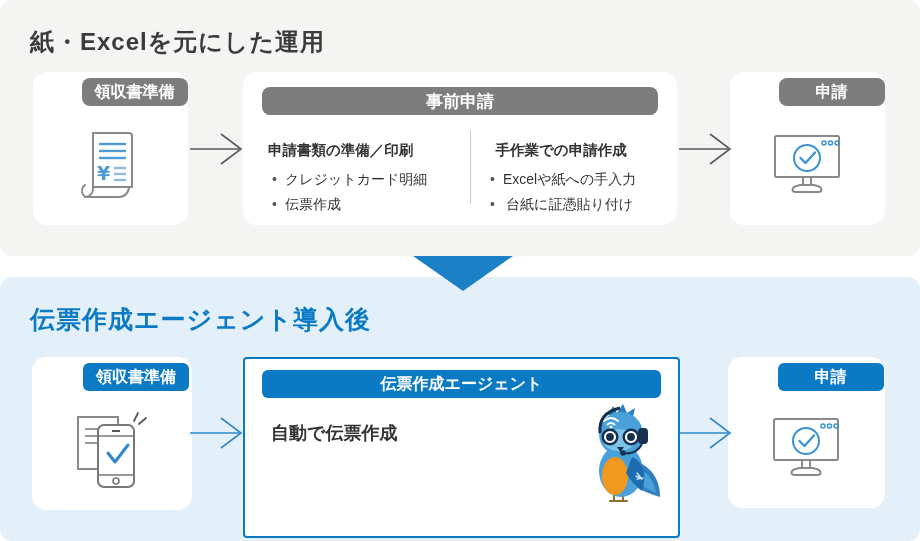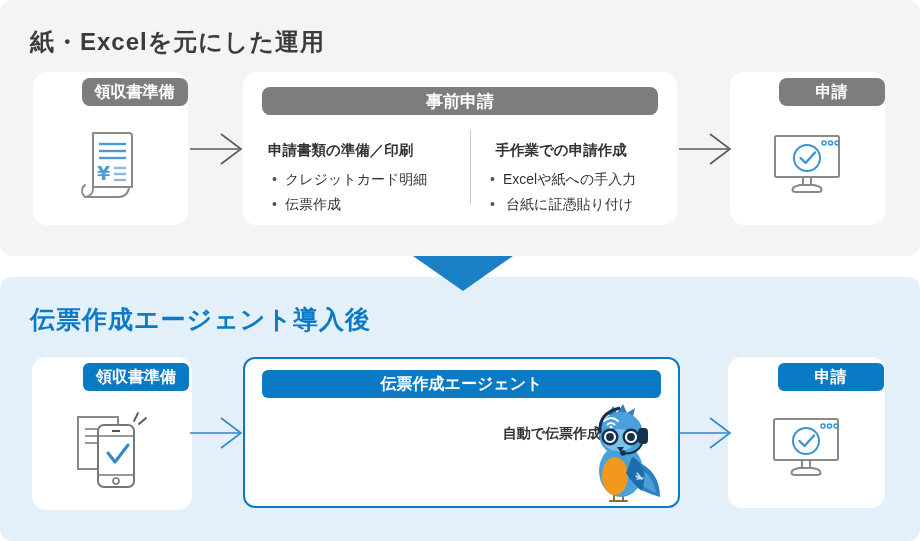--- a/index.html
+++ b/index.html
@@ -16,43 +16,43 @@
     border-top:35px solid #1b80c5;
   }
   .section-title{position:absolute;font-weight:bold;letter-spacing:1px;z-index:3;}
   .title-before{left:30px;top:26px;font-size:24px;color:#3b3b3b;}
   .title-after{left:30px;top:303px;font-size:25px;color:#0b7ac5;}
   .card{position:absolute;background:#fff;border-radius:14px;z-index:2;}
   #card-b1{left:33px;top:72px;width:155px;height:153px;}
   #card-b2{left:243px;top:72px;width:434px;height:153px;}
   #card-b3{left:730px;top:72px;width:155px;height:153px;}
   #card-a1{left:32px;top:357px;width:160px;height:153px;}
-  #card-a2{left:243px;top:357px;width:437px;height:151px;border:2px solid #0b7ac5;border-radius:12px;box-sizing:border-box;}
+  #card-a2{left:243px;top:357px;width:437px;height:181px;border:2px solid #0b7ac5;border-radius:4px;box-sizing:border-box;}
   #card-a3{left:728px;top:357px;width:157px;height:151px;}
   .badge{
     position:absolute;display:flex;align-items:center;justify-content:center;
     color:#fff;font-weight:bold;font-size:17px;height:28px;border-radius:8px;
   }
   .badge.gray{background:#7d7d7d;}
   .badge.blue{background:#0b7ac5;border-radius:6px;}
   .badge.small{left:50%;transform:translateX(-50%);top:6px;width:106px;font-size:16px;margin-left:24px;}
   .badge.wide{left:19px;right:19px;top:15px;}
   .badge.wide-a{left:17px;right:17px;top:11px;font-size:16px;}
   .icon-wrap{position:absolute;left:50%;transform:translateX(-50%);}
   .col{position:absolute;top:69px;font-size:14px;color:#333;}
   .col-left{left:25px;}
   .col-right{left:243px;text-align:center;}
   .col-heading{font-weight:bold;font-size:14.5px;margin:0 0 7px 0;}
   .col ul{list-style:none;margin:0;padding:0;}
   .col li{position:relative;padding-left:17px;line-height:25px;}
   .col li::before{content:"\2022";position:absolute;left:4px;color:#555;}
   .divider{position:absolute;left:227px;top:58px;width:1px;height:74px;background:#c9c9c9;}
   .a2-text{
-    position:absolute;left:26px;top:60px;width:330px;text-align:right;
-    font-size:14px;font-weight:bold;color:#333;line-height:29px;
+    position:absolute;left:26px;top:60px;width:330px;text-align:left;
+    font-size:18px;font-weight:bold;color:#333;line-height:29px;
   }
   .hl{color:#0b7ac5;}
   .mascot{position:absolute;right:14px;top:44px;width:74px;height:100px;}
   .arrow{position:absolute;width:54px;height:36px;z-index:3;}
   #arrow-b1{left:190px;top:131px;}
   #arrow-b2{left:679px;top:131px;}
   #arrow-a1{left:190px;top:415px;}
   #arrow-a2{left:679px;top:415px;}
 </style>
 </head>

